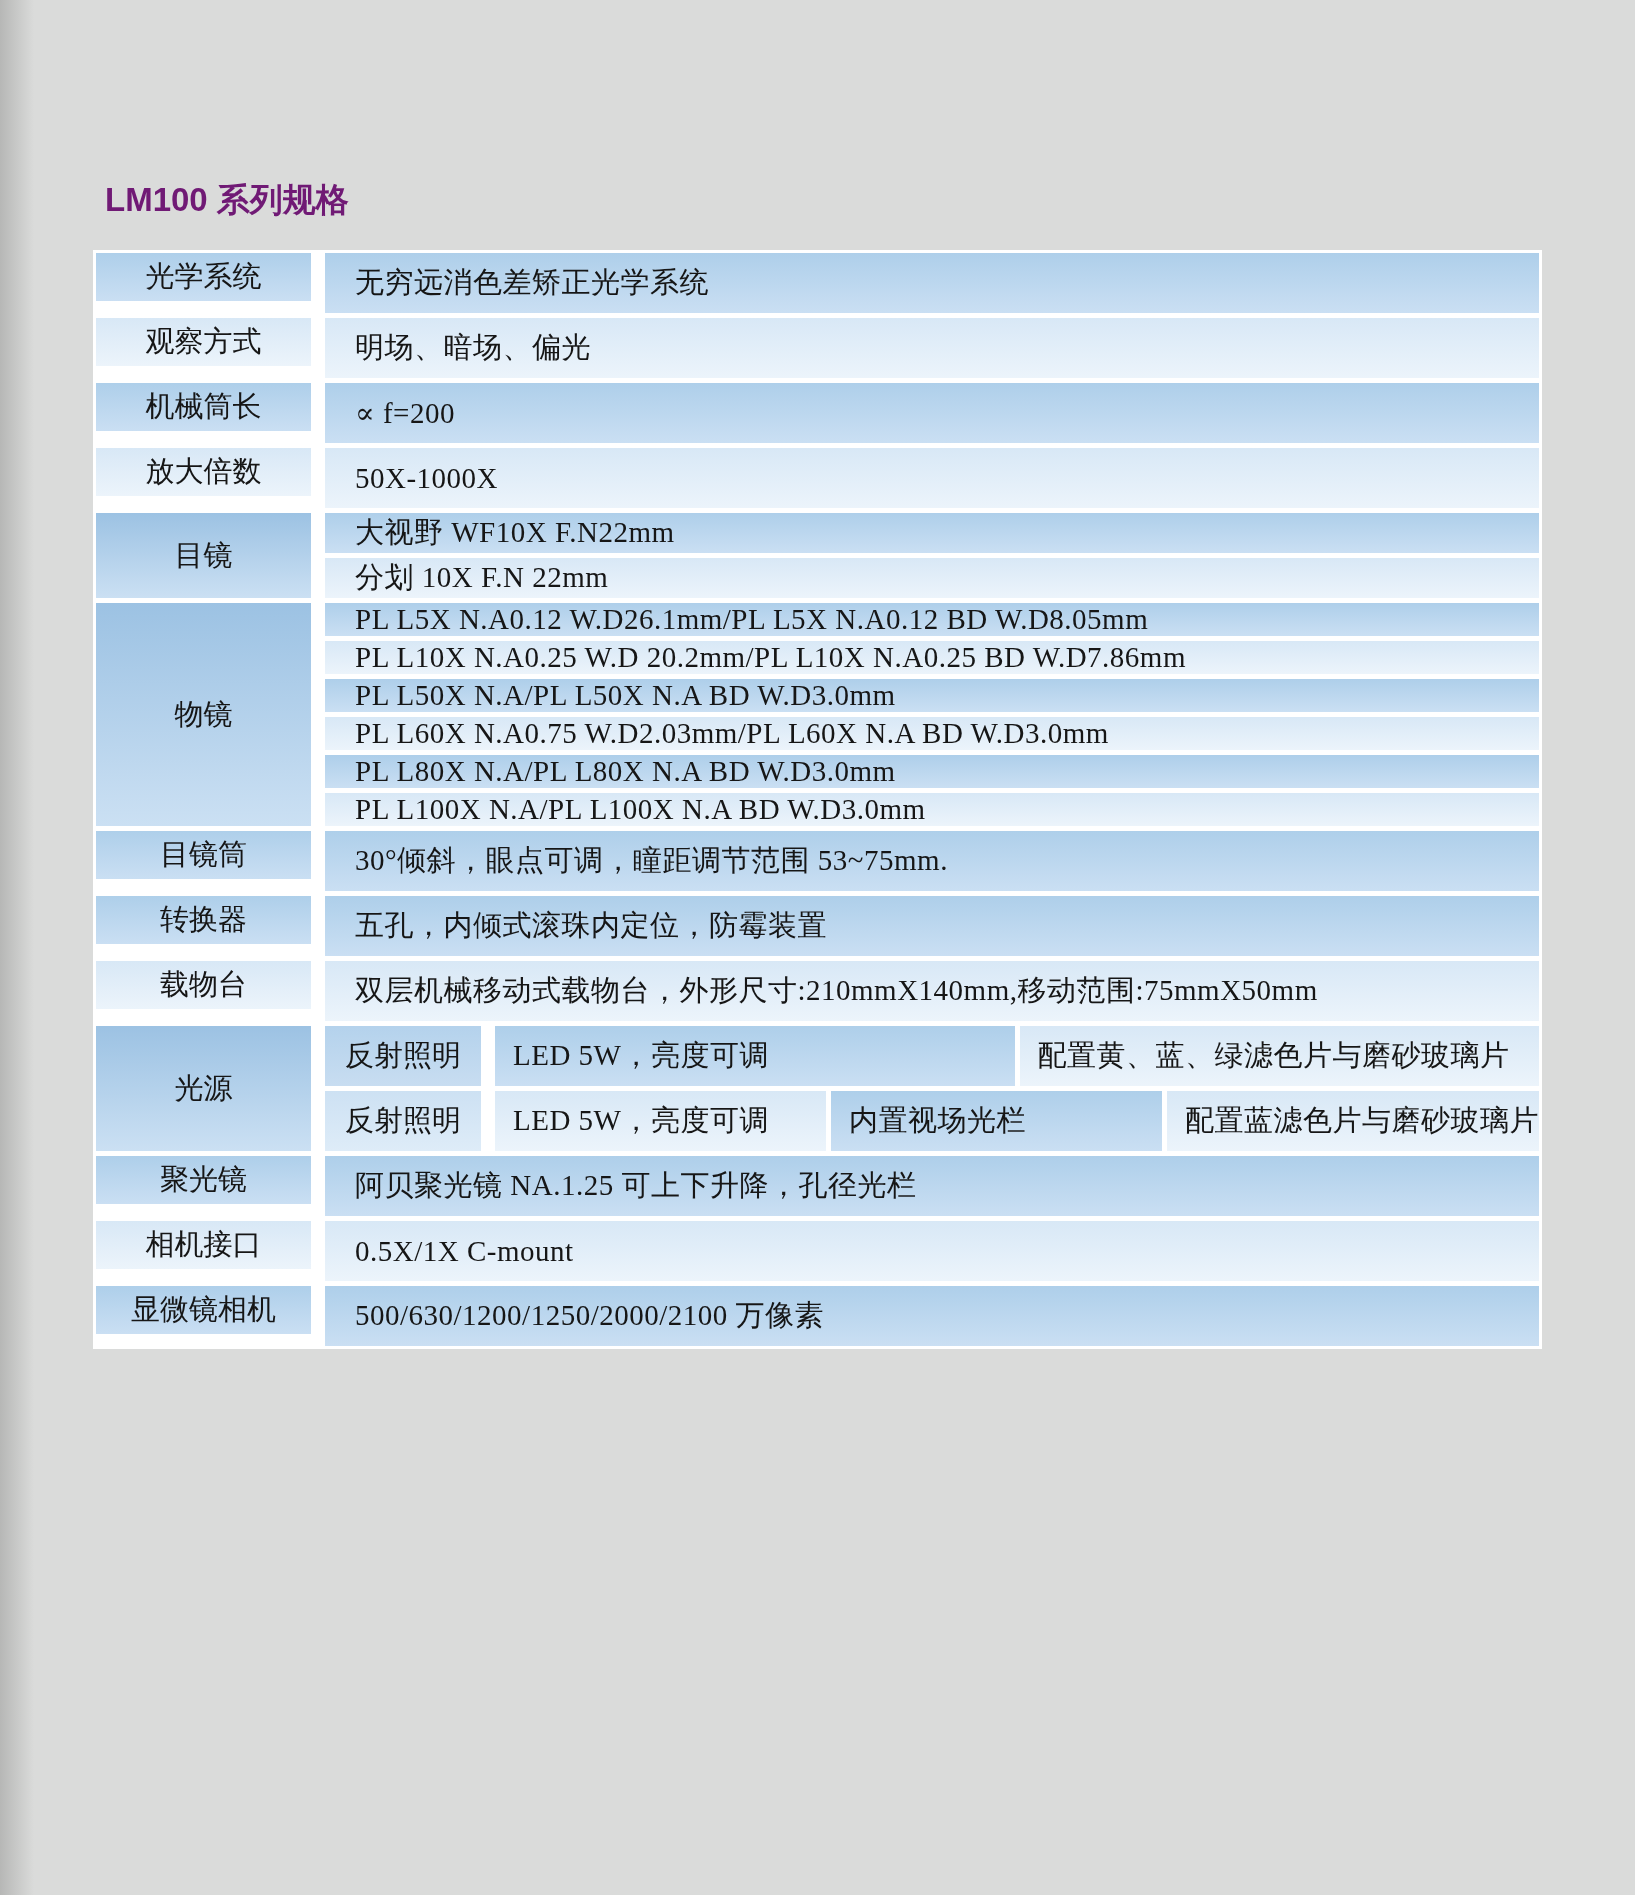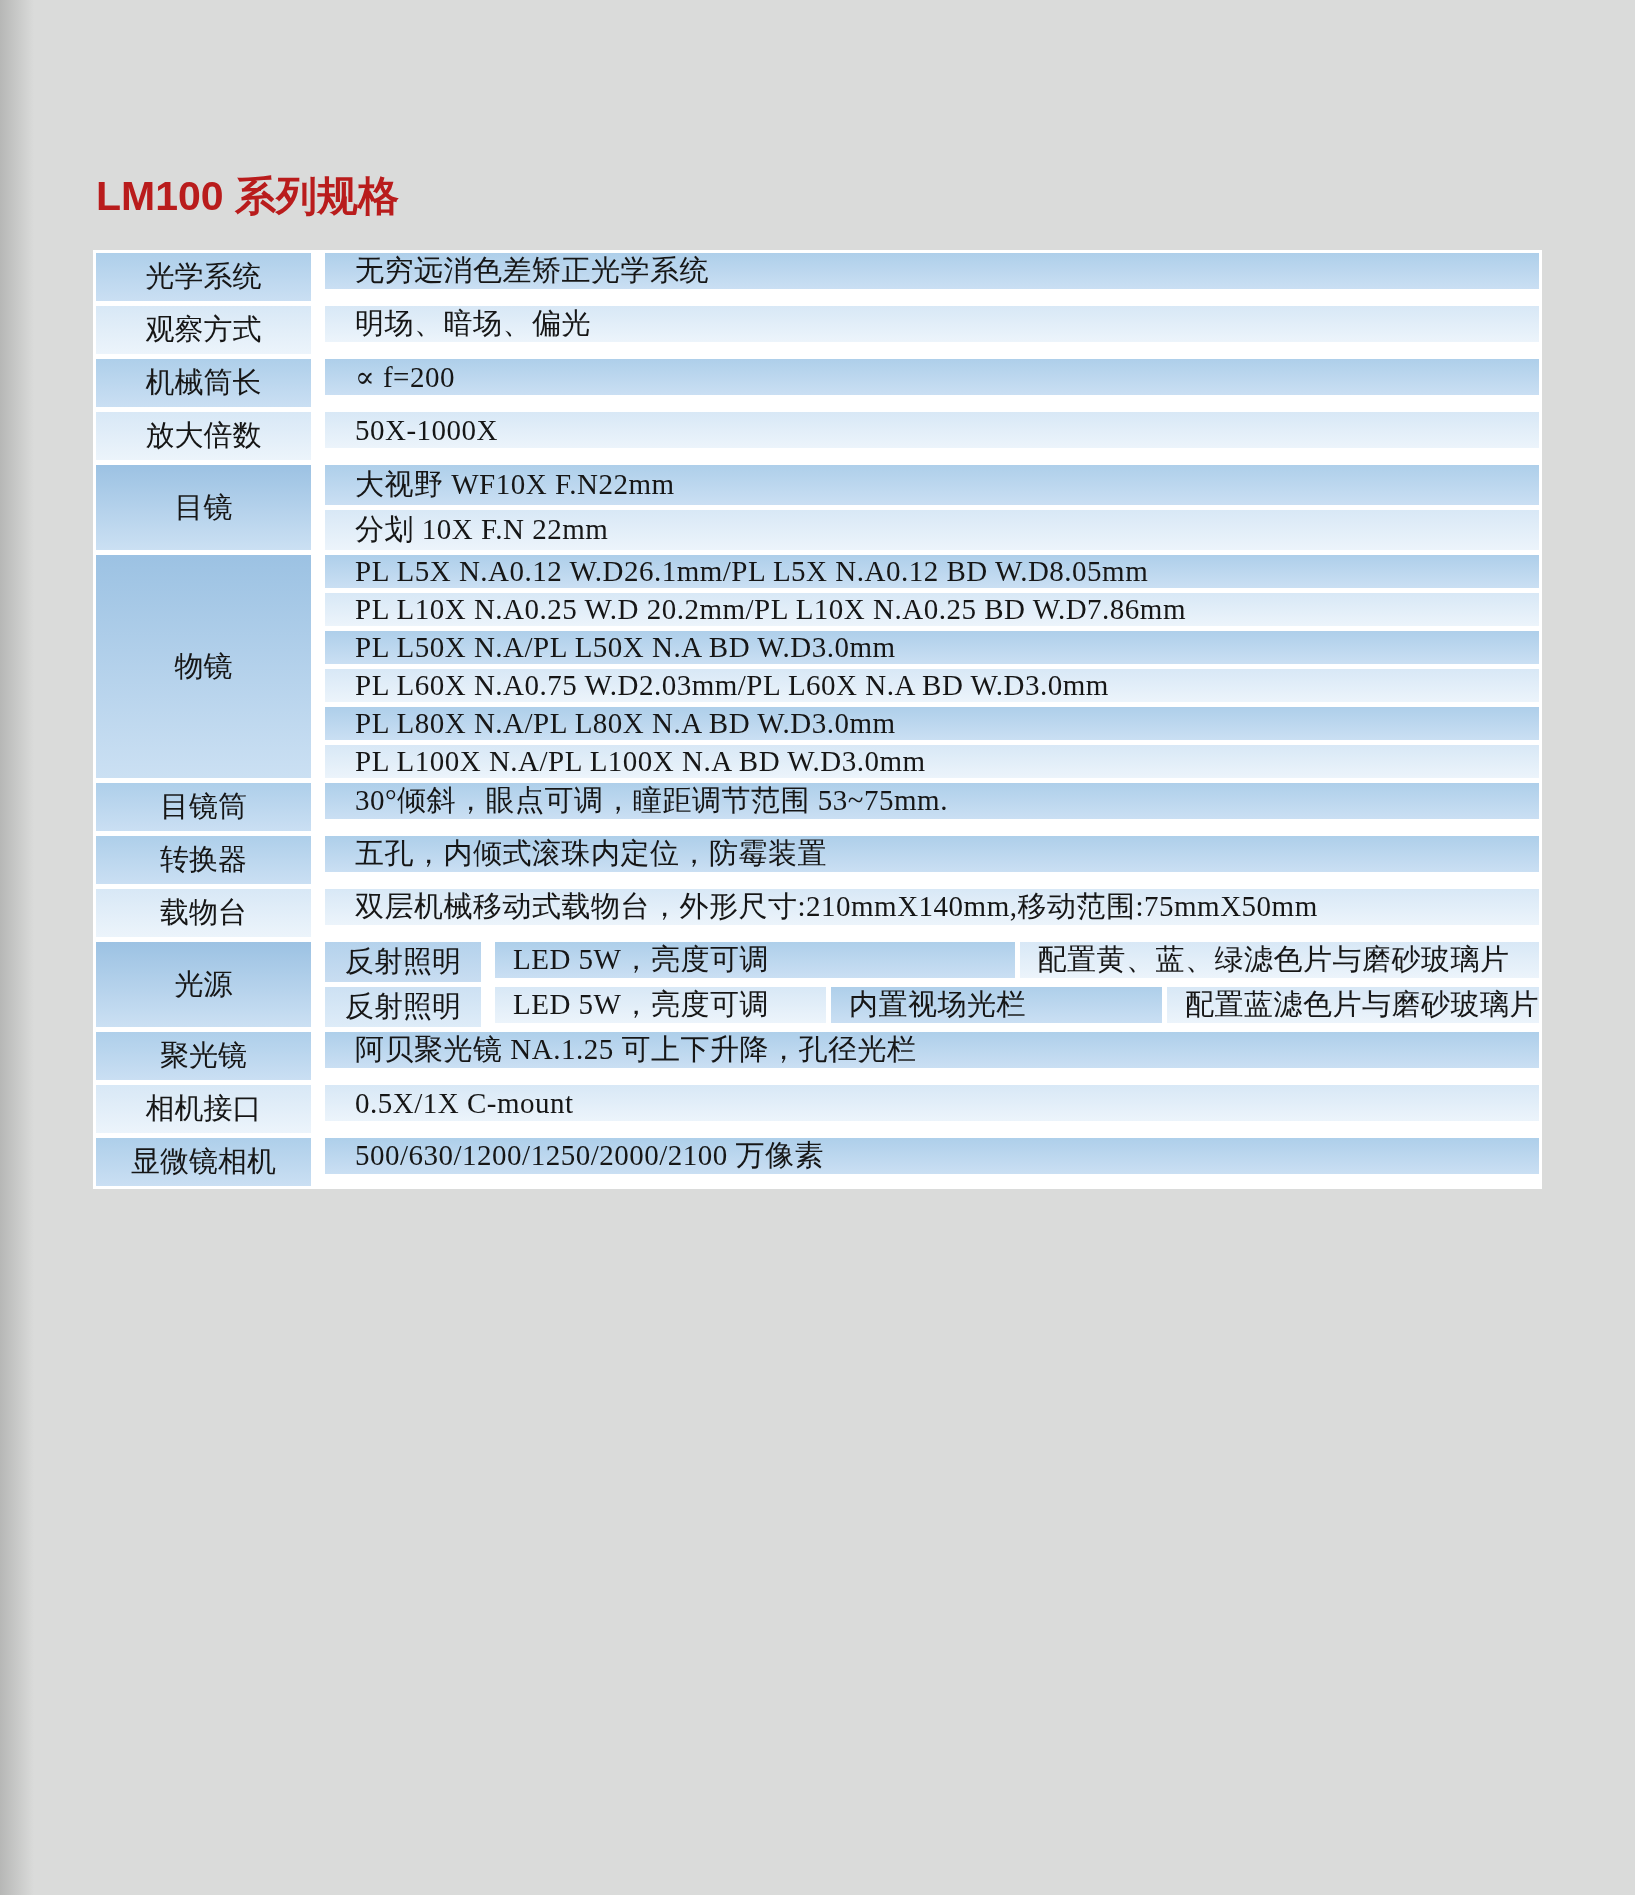--- a/index.html
+++ b/index.html
@@ -9,41 +9,41 @@
     overflow:hidden;
     font-family:"Liberation Serif","DejaVu Serif",serif;
     position:relative;
   }
   .page-edge-shadow{
     position:absolute;left:0;top:0;bottom:0;width:34px;
     background:linear-gradient(90deg,rgba(90,90,88,.28),rgba(90,90,88,0));
     pointer-events:none;
   }
   .page-title{
-    position:absolute;left:93px;top:166px;margin:3px;
+    position:absolute;left:93px;top:166px;margin:12px;
     font-family:"Liberation Sans","DejaVu Sans",sans-serif;
-    font-weight:bold;font-size:41px;color:#b91c1c;
+    font-weight:bold;font-size:33px;color:#701a75;
     letter-spacing:0px;white-space:nowrap;
   }
   .spec-table{
     position:absolute;left:93px;top:250px;width:1449px;
     background:#ffffff;
     padding:3px;box-sizing:border-box;
     display:flex;flex-direction:column;gap:5px;
     font-size:29px;color:#161616;
   }
   .r{display:flex;gap:14px;}
   .cell{box-sizing:border-box;}
   .lbl{
     flex:0 0 215px;height:48px;
     display:flex;align-items:center;justify-content:center;
     white-space:nowrap;
   }
   .val{
-    flex:1;height:36px;
+    flex:1;height:60px;
     display:flex;align-items:center;
     padding-left:30px;white-space:nowrap;
     letter-spacing:0.5px;
   }
   .group{display:flex;gap:14px;}
   .group .lbl{height:auto;align-self:stretch;}
   .vals{flex:1;display:flex;flex-direction:column;gap:5px;}
   .subgroup{display:flex;gap:14px;}
   .sublbl{
     flex:0 0 156px;align-self:stretch;

